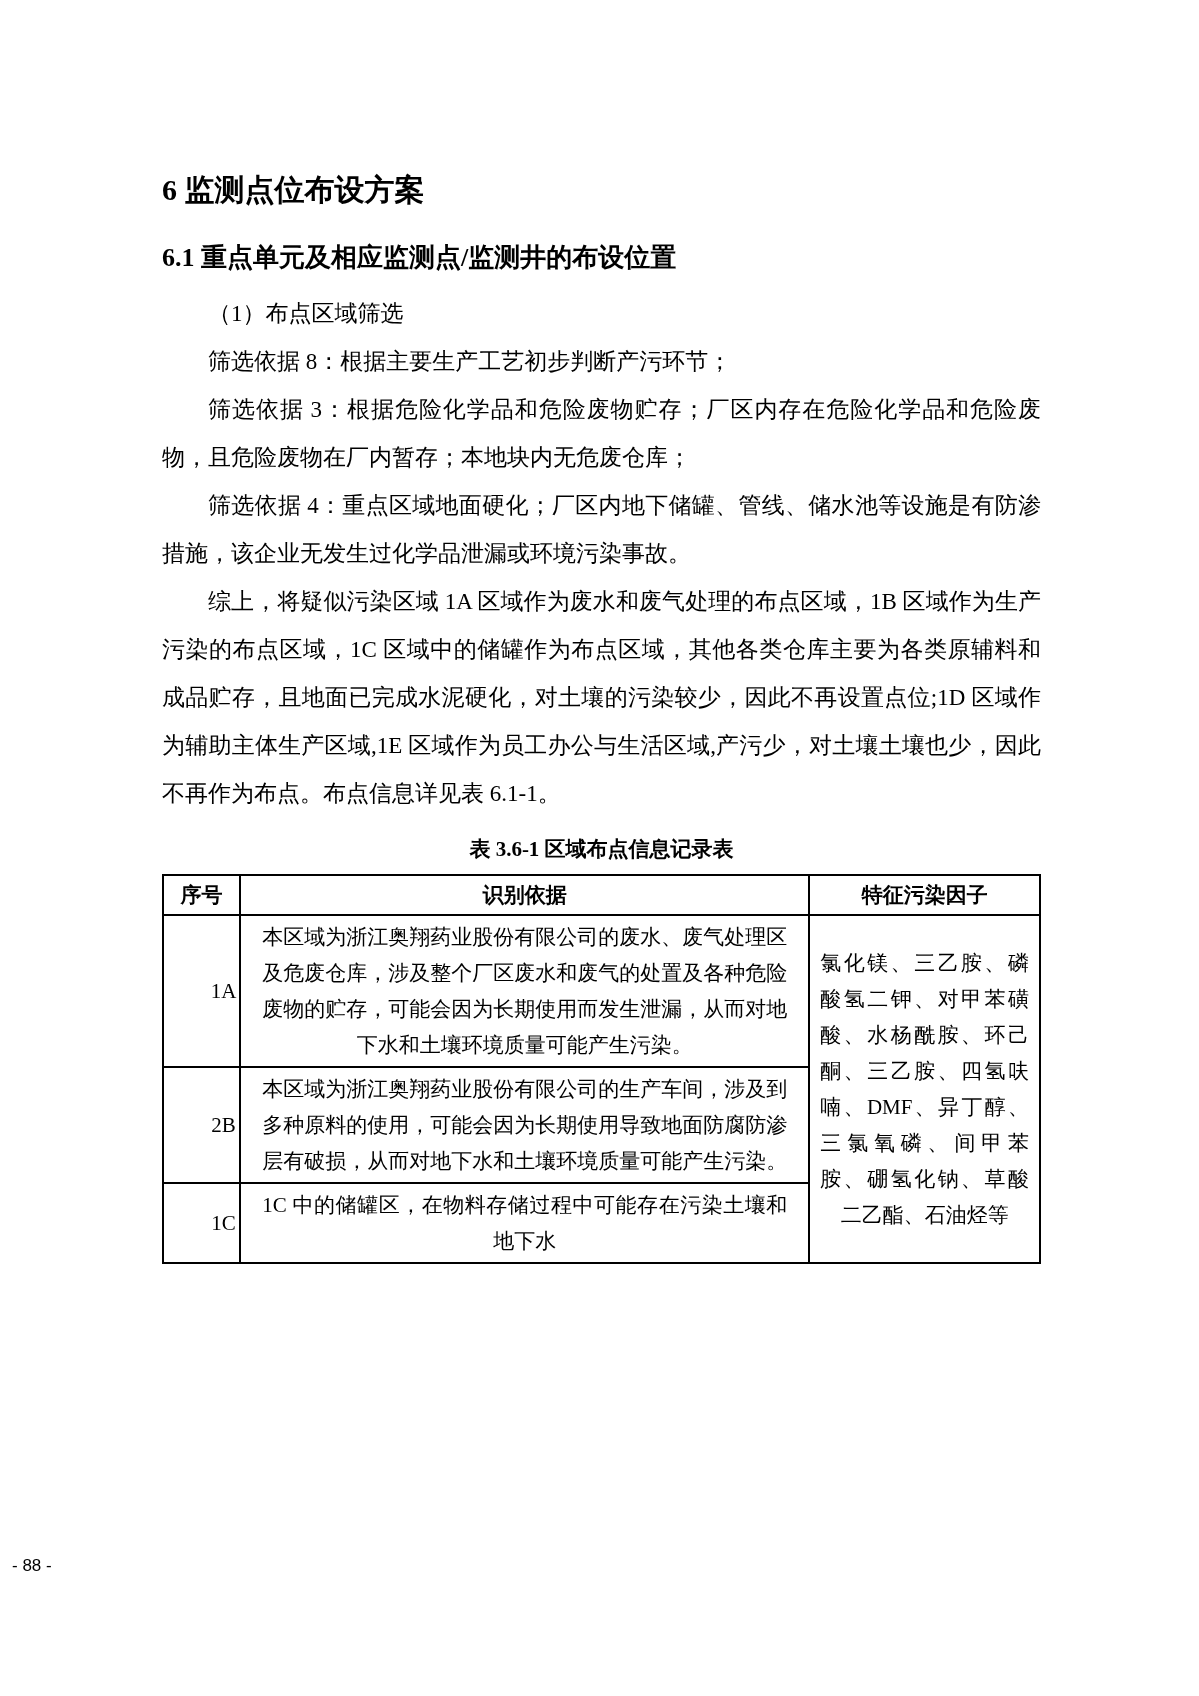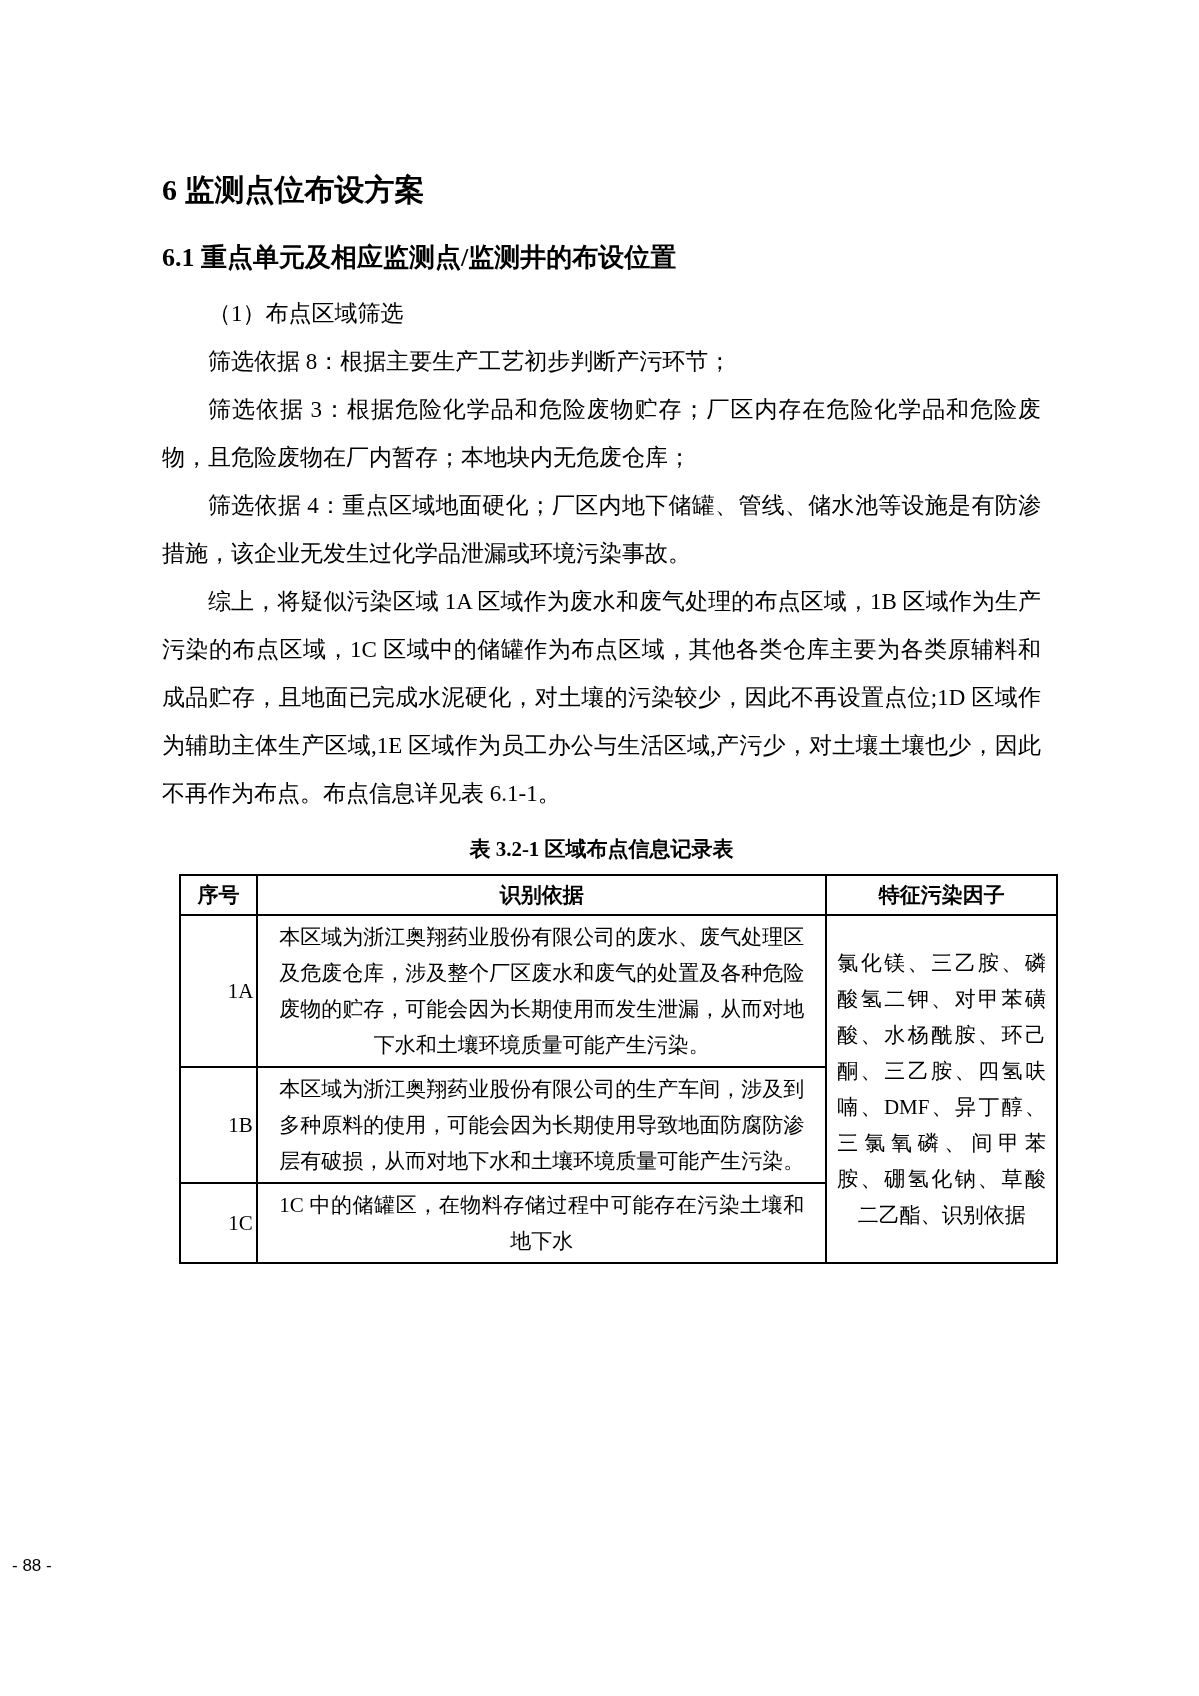--- a/index.html
+++ b/index.html
@@ -32,21 +32,20 @@
     margin-top:16px;
     text-align:center;
     font-weight:bold;
     font-size:21px; line-height:30px;
   }
   table.record-table {
     width:100%;
     border-collapse:collapse;
     table-layout:fixed;
     margin-top:10px;
-    margin-left:17px;
   }
   table.record-table col.c1 { width:8.8%; }
   table.record-table col.c2 { width:64.9%; }
   table.record-table col.c3 { width:26.3%; }
   table.record-table th, table.record-table td {
     border:2px solid #000;
   }
   table.record-table th {
     font-size:21px; font-weight:bold;
     height:40px;
@@ -85,43 +84,43 @@
   <h2 class="doc-h2">6.1 重点单元及相应监测点/监测井的布设位置</h2>
 
   <div class="body-text">
     <p>（1）布点区域筛选</p>
     <p>筛选依据 8：根据主要生产工艺初步判断产污环节；</p>
     <p>筛选依据 3：根据危险化学品和危险废物贮存；厂区内存在危险化学品和危险废物，且危险废物在厂内暂存；本地块内无危废仓库；</p>
     <p>筛选依据 4：重点区域地面硬化；厂区内地下储罐、管线、储水池等设施是有防渗措施，该企业无发生过化学品泄漏或环境污染事故。</p>
     <p>综上，将疑似污染区域 1A 区域作为废水和废气处理的布点区域，1B 区域作为生产污染的布点区域，1C 区域中的储罐作为布点区域，其他各类仓库主要为各类原辅料和成品贮存，且地面已完成水泥硬化，对土壤的污染较少，因此不再设置点位;1D 区域作为辅助主体生产区域,1E 区域作为员工办公与生活区域,产污少，对土壤土壤也少，因此不再作为布点。布点信息详见表 6.1-1。</p>
   </div>
 
-  <div class="table-caption">表 3.2-1 区域布点信息记录表</div>
+  <div class="table-caption">表 3.6-1 区域布点信息记录表</div>
 
   <table class="record-table">
     <colgroup>
         <col class="c1">
         <col class="c2">
         <col class="c3">
       </colgroup>
     <thead>
       <tr>
         <th>序号</th>
         <th>识别依据</th>
         <th>特征污染因子</th>
       </tr>
     </thead>
     <tbody>
       <tr>
         <td class="seq">1A</td>
         <td class="basis">本区域为浙江奥翔药业股份有限公司的废水、废气处理区及危废仓库，涉及整个厂区废水和废气的处置及各种危险废物的贮存，可能会因为长期使用而发生泄漏，从而对地下水和土壤环境质量可能产生污染。</td>
-        <td class="factors" rowspan="3">氯化镁、三乙胺、磷酸氢二钾、对甲苯磺酸、水杨酰胺、环己酮、三乙胺、四氢呋喃、DMF、异丁醇、三氯氧磷、间甲苯胺、硼氢化钠、草酸二乙酯、识别依据</td>
+        <td class="factors" rowspan="3">氯化镁、三乙胺、磷酸氢二钾、对甲苯磺酸、水杨酰胺、环己酮、三乙胺、四氢呋喃、DMF、异丁醇、三氯氧磷、间甲苯胺、硼氢化钠、草酸二乙酯、石油烃等</td>
       </tr>
       <tr>
-        <td class="seq">1B</td>
+        <td class="seq">2B</td>
         <td class="basis">本区域为浙江奥翔药业股份有限公司的生产车间，涉及到多种原料的使用，可能会因为长期使用导致地面防腐防渗层有破损，从而对地下水和土壤环境质量可能产生污染。</td>
       </tr>
       <tr>
         <td class="seq">1C</td>
         <td class="basis">1C 中的储罐区，在物料存储过程中可能存在污染土壤和地下水</td>
       </tr>
     </tbody>
   </table>
 
 </div>

